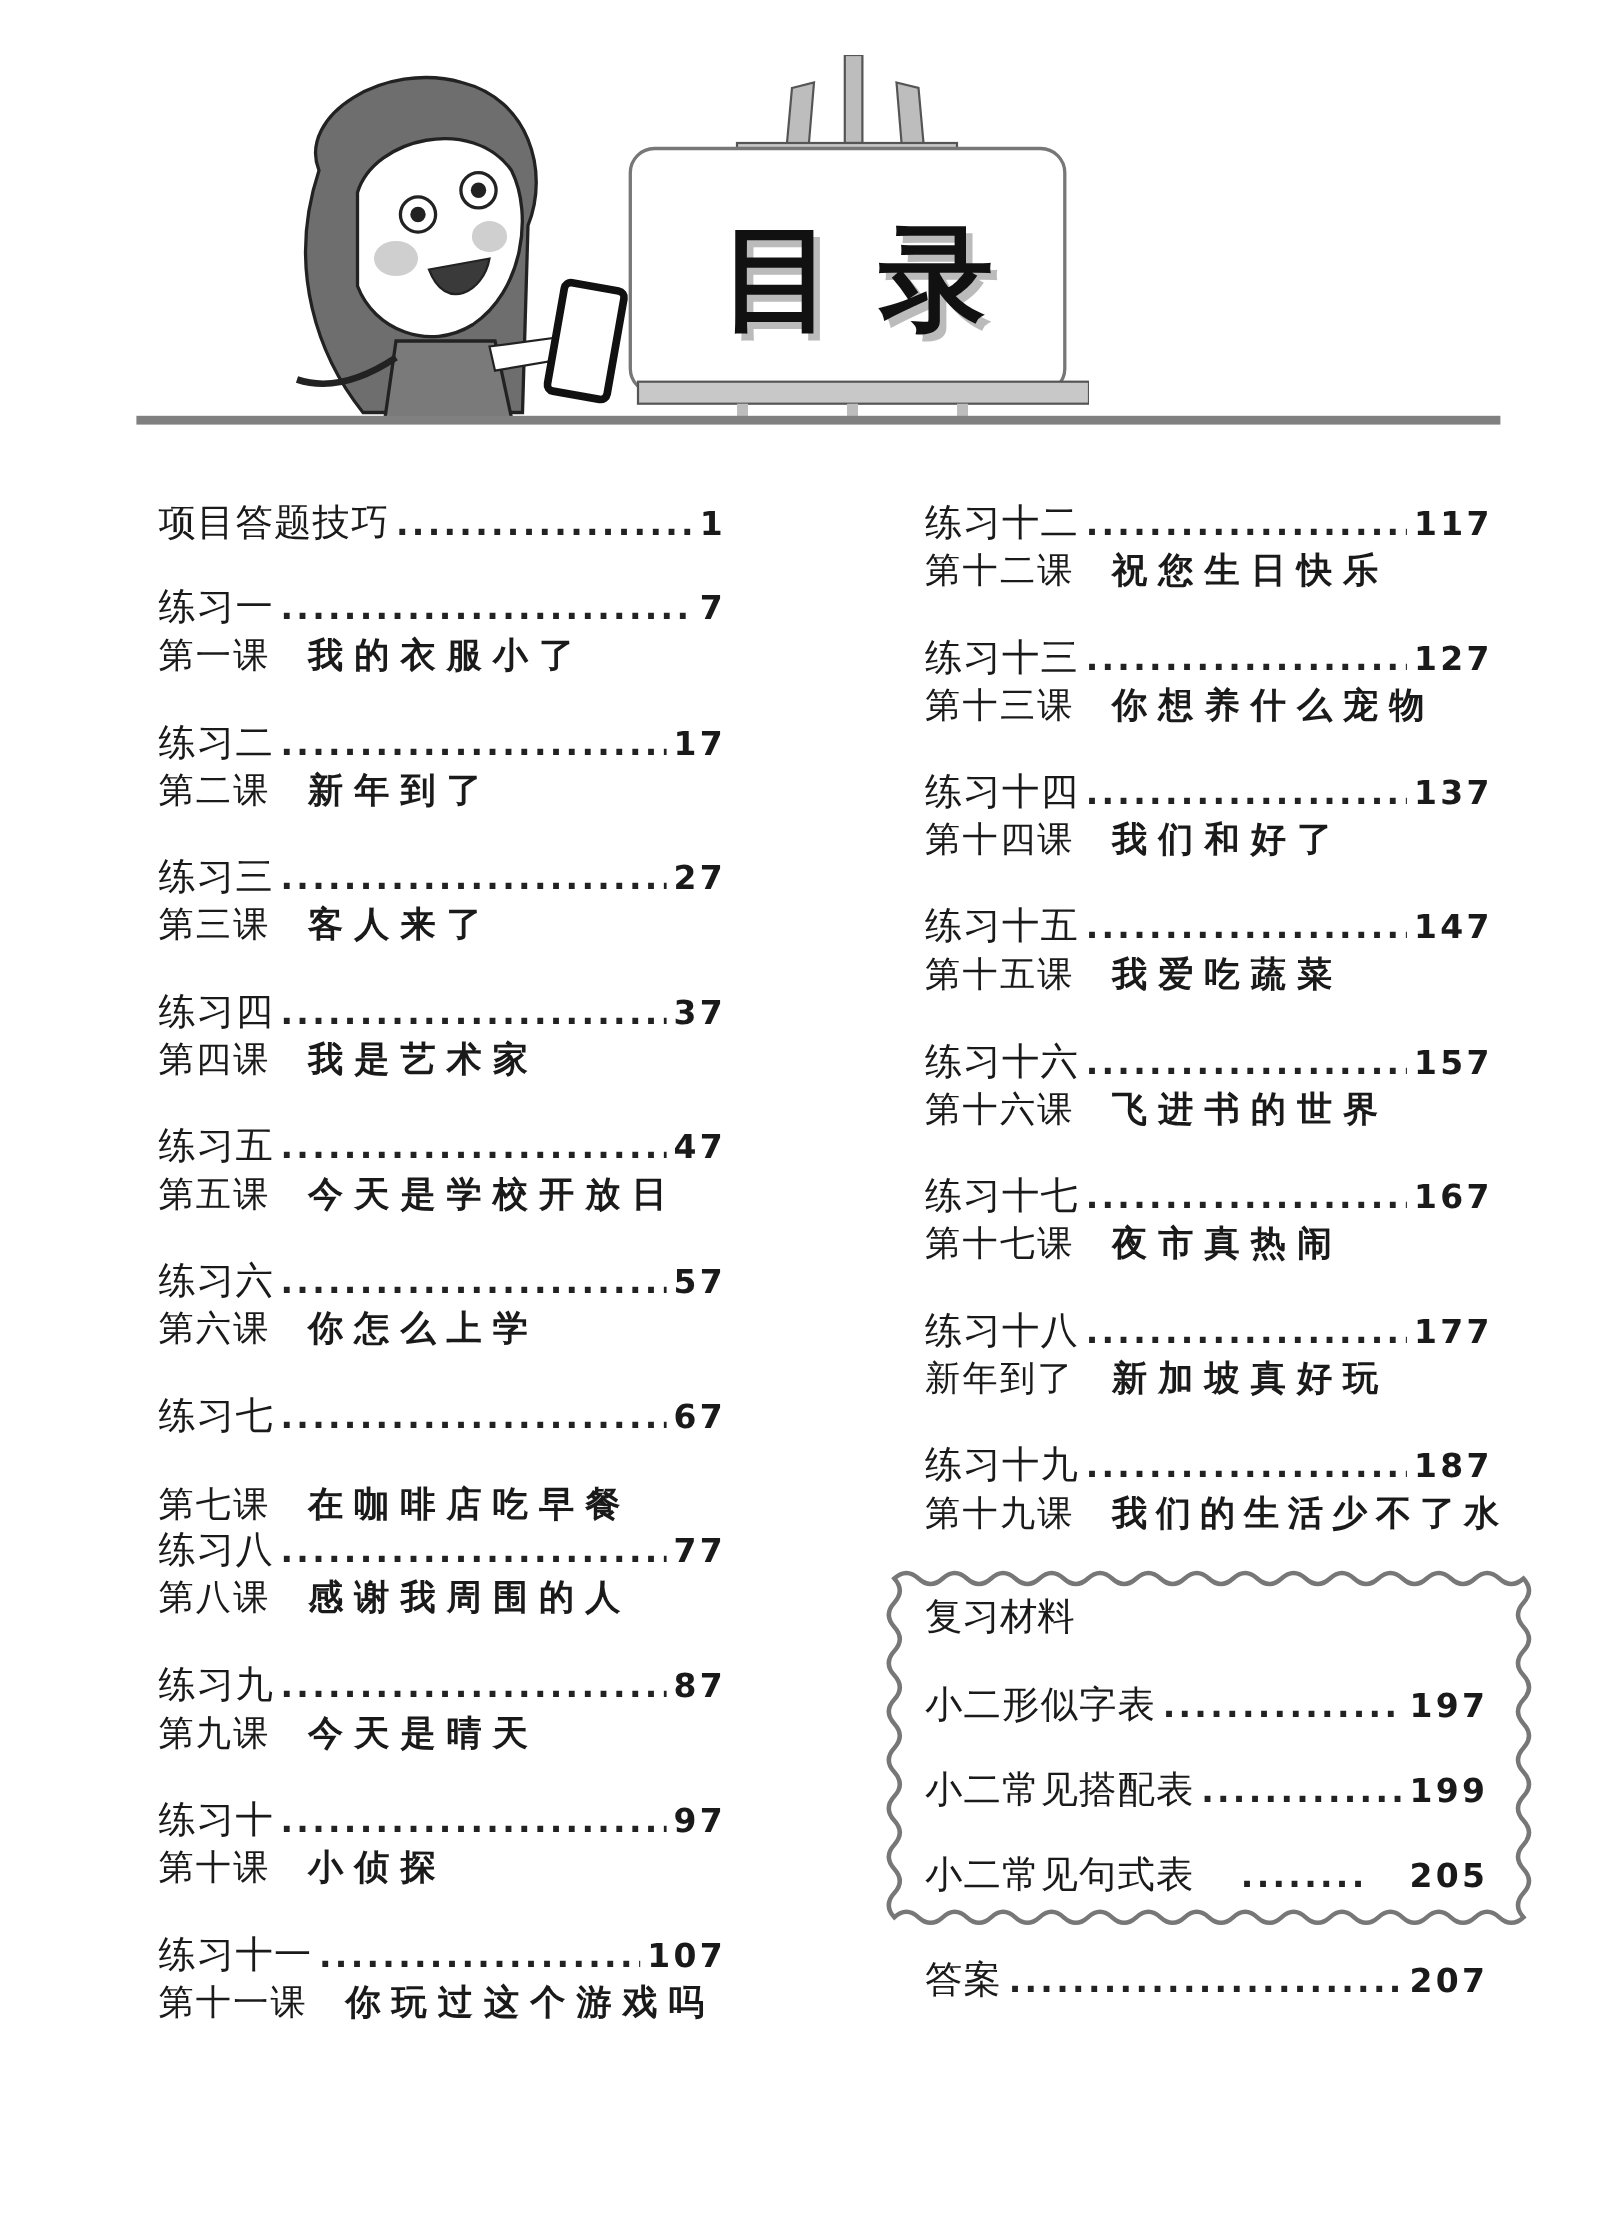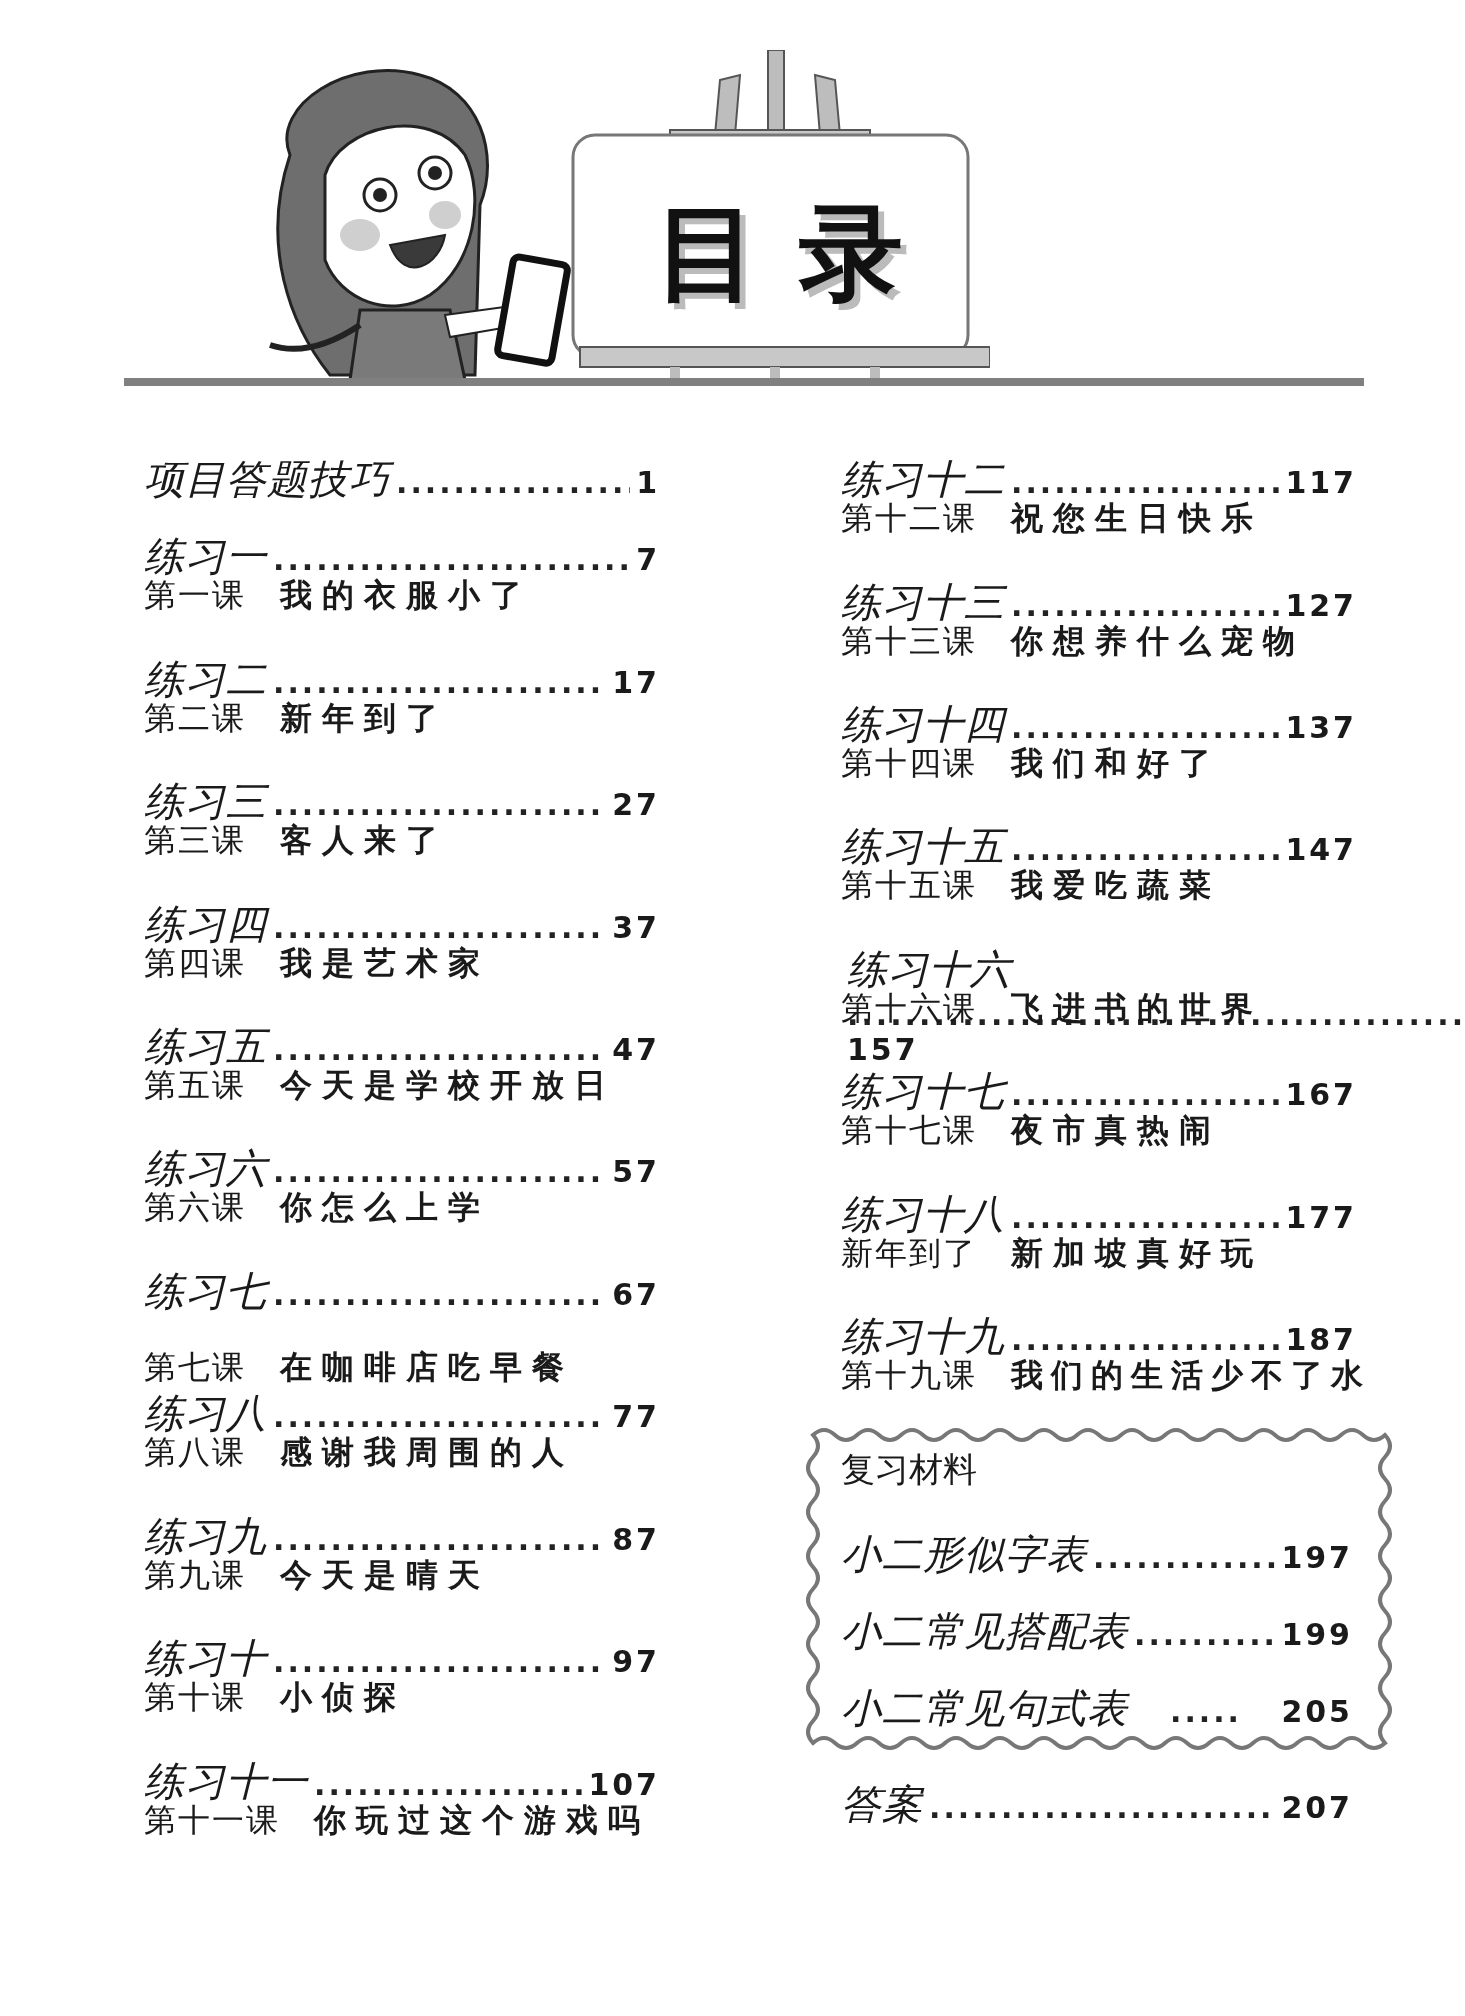--- a/index.html
+++ b/index.html
@@ -1,20 +1,20 @@
 <!DOCTYPE html>
 <html><head>
 <meta charset="utf-8">
 <style>
   html,body{margin:0;padding:0;background:#fff;}
   body{width:1465px;height:2016px;position:relative;overflow:hidden;font-family:"DejaVu Sans","Liberation Sans",sans-serif;color:#1a1a1a;}
   .hdr-line{position:absolute;left:124px;top:378px;width:1240px;height:8px;background:#808080;}
   .easel{position:absolute;}
   .row{position:absolute;display:flex;align-items:baseline;white-space:nowrap;}
-  .row .t{font-size:40px;letter-spacing:1px;font-style:italic;}
+  .row .t{font-size:34px;letter-spacing:1px;}
   .row .dots{flex:1;overflow:hidden;margin:0 6px;font-size:30px;letter-spacing:3px;color:#222;font-weight:bold;}
   .row .dots::after{content:"..............................................................................";}
   .row .pg{font-size:30px;font-weight:bold;letter-spacing:3px;}
   .sub{position:absolute;white-space:nowrap;font-size:32px;}
   .sub .a{letter-spacing:2px;}
   .sub .b{font-family:"DejaVu Serif","Liberation Serif",serif;letter-spacing:10px;margin-left:34px;font-weight:bold;}
   .left .row{left:144px;width:516px;}
   .left .sub{left:144px;}
   .right .row{left:841px;width:516px;}
   .right .sub{left:841px;}
@@ -162,21 +162,21 @@
     </div>
   <div class="sub" style="top:742px;"><span class="a">第十四课</span><span class="b">我们和好了</span></div>
 
   <div class="row" style="top:819px;">
       <span class="t">练习十五</span>
       <span class="dots"></span>
       <span class="pg">147</span>
     </div>
   <div class="sub" style="top:864px;"><span class="a">第十五课</span><span class="b">我爱吃蔬菜</span></div>
 
-  <div class="row" style="top:942px;flex-direction:column;">
+  <div class="row" style="top:942px;">
       <span class="t">练习十六</span>
       <span class="dots"></span>
       <span class="pg">157</span>
     </div>
   <div class="sub" style="top:987px;"><span class="a">第十六课</span><span class="b">飞进书的世界</span></div>
 
   <div class="row" style="top:1064px;">
       <span class="t">练习十七</span>
       <span class="dots"></span>
       <span class="pg">167</span>

